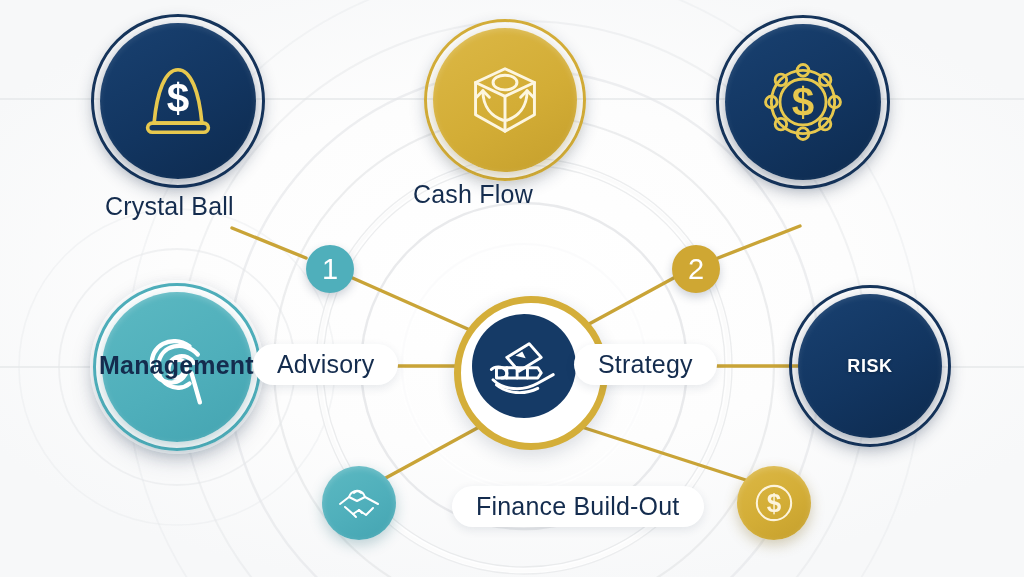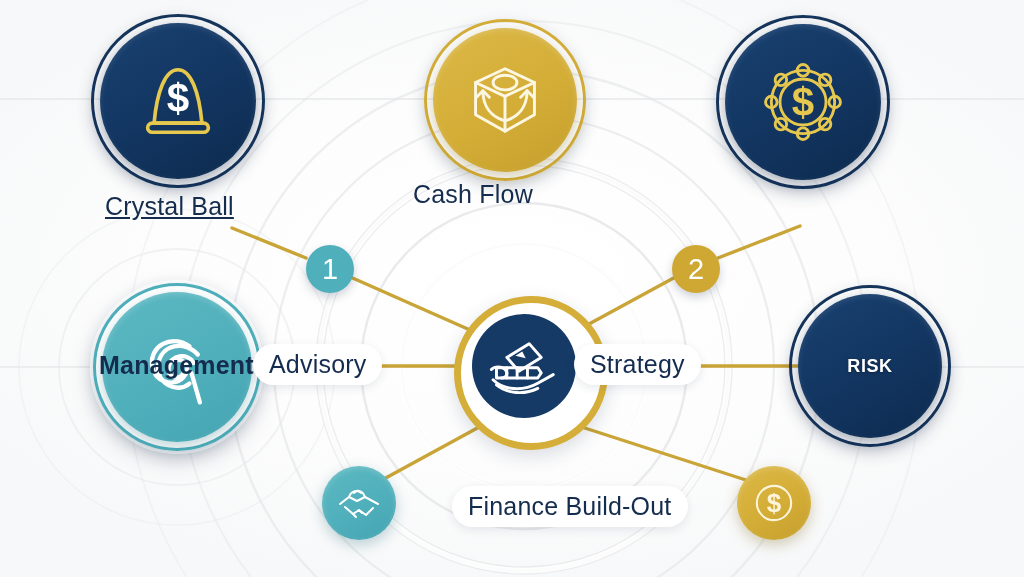--- a/index.html
+++ b/index.html
@@ -58,21 +58,21 @@
     color:#142c4e;
     font-size:25px;
     font-weight:400;
     letter-spacing:.2px;
     white-space:nowrap;
     line-height:1;
   }
   .label-pill{
     background:#ffffff;
     border-radius:22px;
-    padding:8px 16px;
+    padding:8px 24px;
     box-shadow:0 3px 10px rgba(30,50,80,.10);
   }
   .label-strong{font-weight:700;}
 
   .risk-text{
     color:#ffffff;font-size:18px;font-weight:700;letter-spacing:.6px;
     text-shadow:0 1px 3px rgba(0,0,0,.35);
   }
 
   
@@ -156,21 +156,21 @@
   <div class="node node-navy" style="left:100px;top:23px;width:156px;height:156px;">
     <div class="ring"></div>
     <div class="disc">
       <svg width="92" height="92" viewBox="0 0 100 100">
         <path d="M50 16 C36 16 27 40 24 74 L76 74 C73 40 64 16 50 16 Z" fill="none" stroke="#e7c84e" stroke-width="4" stroke-linejoin="round"></path>
         <rect x="17" y="74" width="66" height="10" rx="5" fill="none" stroke="#e7c84e" stroke-width="4"></rect>
         <text x="50" y="62" font-size="44" font-weight="700" fill="#ffffff" text-anchor="middle" font-family="&quot;Liberation Sans&quot;, sans-serif">$</text>
       </svg>
     </div>
   </div>
-  <div class="label" style="left:105px;top:194px;text-decoration:underline;">Crystal Ball</div>
+  <div class="label" style="left:105px;top:194px;">Crystal Ball</div>
 
   <div class="node node-gold" style="left:433px;top:28px;width:144px;height:144px;">
     <div class="ring"></div>
     <div class="disc">
       <svg width="92" height="92" viewBox="0 0 100 100" fill="none" stroke="#fdf6e0" stroke-width="3.2" stroke-linejoin="round" stroke-linecap="round">
         <path d="M50 16 L82 31 L50 46 L18 31 Z"></path>
         <ellipse cx="50" cy="31" rx="13" ry="8"></ellipse>
         <path d="M18 31 L18 66 L50 84 L50 46"></path>
         <path d="M82 31 L82 66 L50 84"></path>
         <path d="M26 40 C26 58 36 68 48 72"></path>

